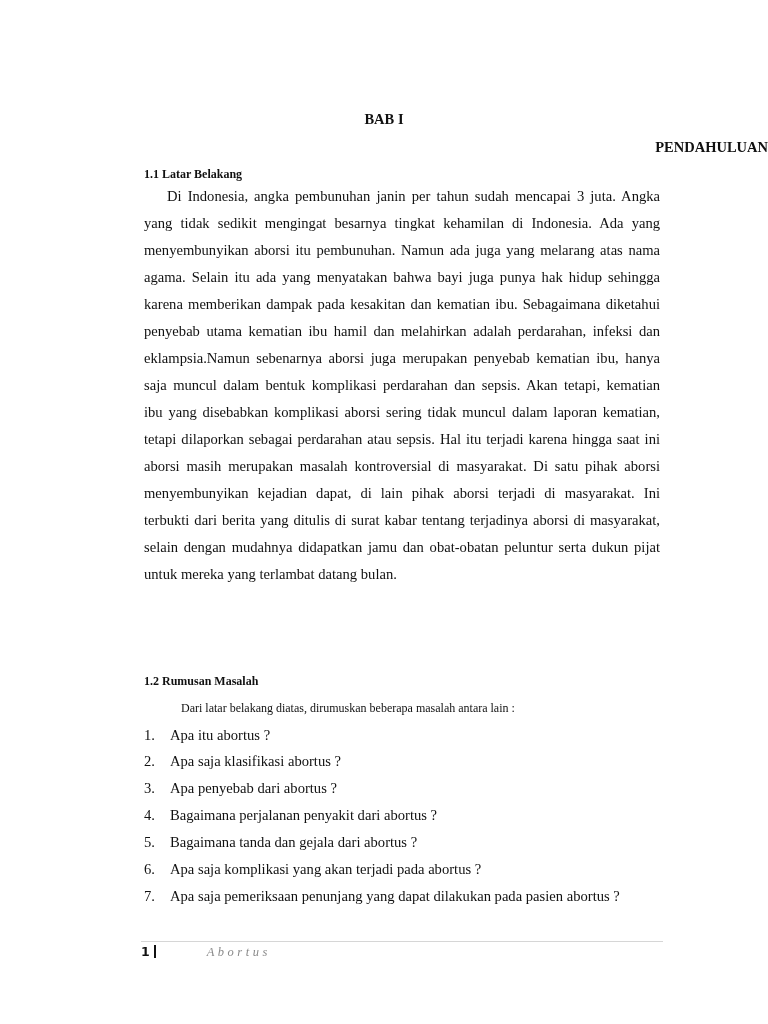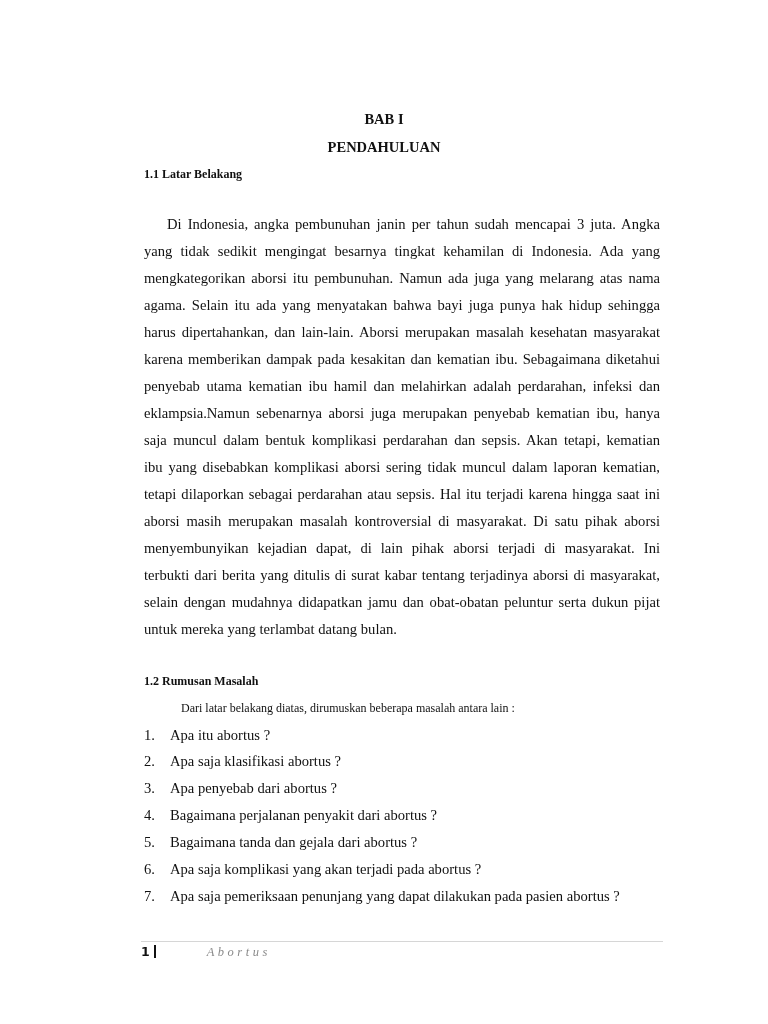--- a/index.html
+++ b/index.html
@@ -40,30 +40,29 @@
     .page-num { font-family: "DejaVu Sans", sans-serif; font-weight: bold; font-size: 12.5px; color: #111; }
     .footer-bar { display: inline-block; width: 2px; height: 13px; background: #111; vertical-align: -2px; margin: 0 3px 0 4px; }
     .footer-title { font-style: italic; color: #8a8a8a; letter-spacing: 3.5px; font-size: 12.5px; margin-left: 48px; }
   </style>
 </head>
 <body>
 
 <div class="page">
 
   <div class="center-title" style="top:110px;">BAB I</div>
-  <div class="center-title" style="top:138px;">PENDAHULUAN</div>
+  <div class="center-title" style="top:138px;text-align:right;">PENDAHULUAN</div>
 
   <div class="heading" style="top:165px;">1.1 Latar Belakang</div>
 
-  <div class="para" style="top:183px;margin-top:28px;">
+  <div class="para" style="top:183px;">
     <span class="line first">Di Indonesia, angka pembunuhan janin per tahun sudah mencapai 3 juta. Angka</span>
     <span class="line">yang tidak sedikit mengingat besarnya tingkat kehamilan di Indonesia. Ada yang</span>
-    <span class="line">mengkategorikan aborsi itu pembunuhan. Namun ada juga yang melarang atas nama</span>
+    <span class="line">menyembunyikan aborsi itu pembunuhan. Namun ada juga yang melarang atas nama</span>
     <span class="line">agama. Selain itu ada yang menyatakan bahwa bayi juga punya hak hidup sehingga</span>
-    <span class="line">harus dipertahankan, dan lain-lain. Aborsi merupakan masalah kesehatan masyarakat</span>
     <span class="line">karena memberikan dampak pada kesakitan dan kematian ibu. Sebagaimana diketahui</span>
     <span class="line">penyebab utama kematian ibu hamil dan melahirkan adalah perdarahan, infeksi dan</span>
     <span class="line">eklampsia.Namun sebenarnya aborsi juga merupakan penyebab kematian ibu, hanya</span>
     <span class="line">saja muncul dalam bentuk komplikasi perdarahan dan sepsis. Akan tetapi, kematian</span>
     <span class="line">ibu yang disebabkan komplikasi aborsi sering tidak muncul dalam laporan kematian,</span>
     <span class="line">tetapi dilaporkan sebagai perdarahan atau sepsis. Hal itu terjadi karena hingga saat ini</span>
     <span class="line">aborsi masih merupakan masalah kontroversial di masyarakat. Di satu pihak aborsi</span>
     <span class="line">menyembunyikan kejadian dapat, di lain pihak aborsi terjadi di masyarakat. Ini</span>
     <span class="line">terbukti dari berita yang ditulis di surat kabar tentang terjadinya aborsi di masyarakat,</span>
     <span class="line">selain dengan mudahnya didapatkan jamu dan obat-obatan peluntur serta dukun pijat</span>

